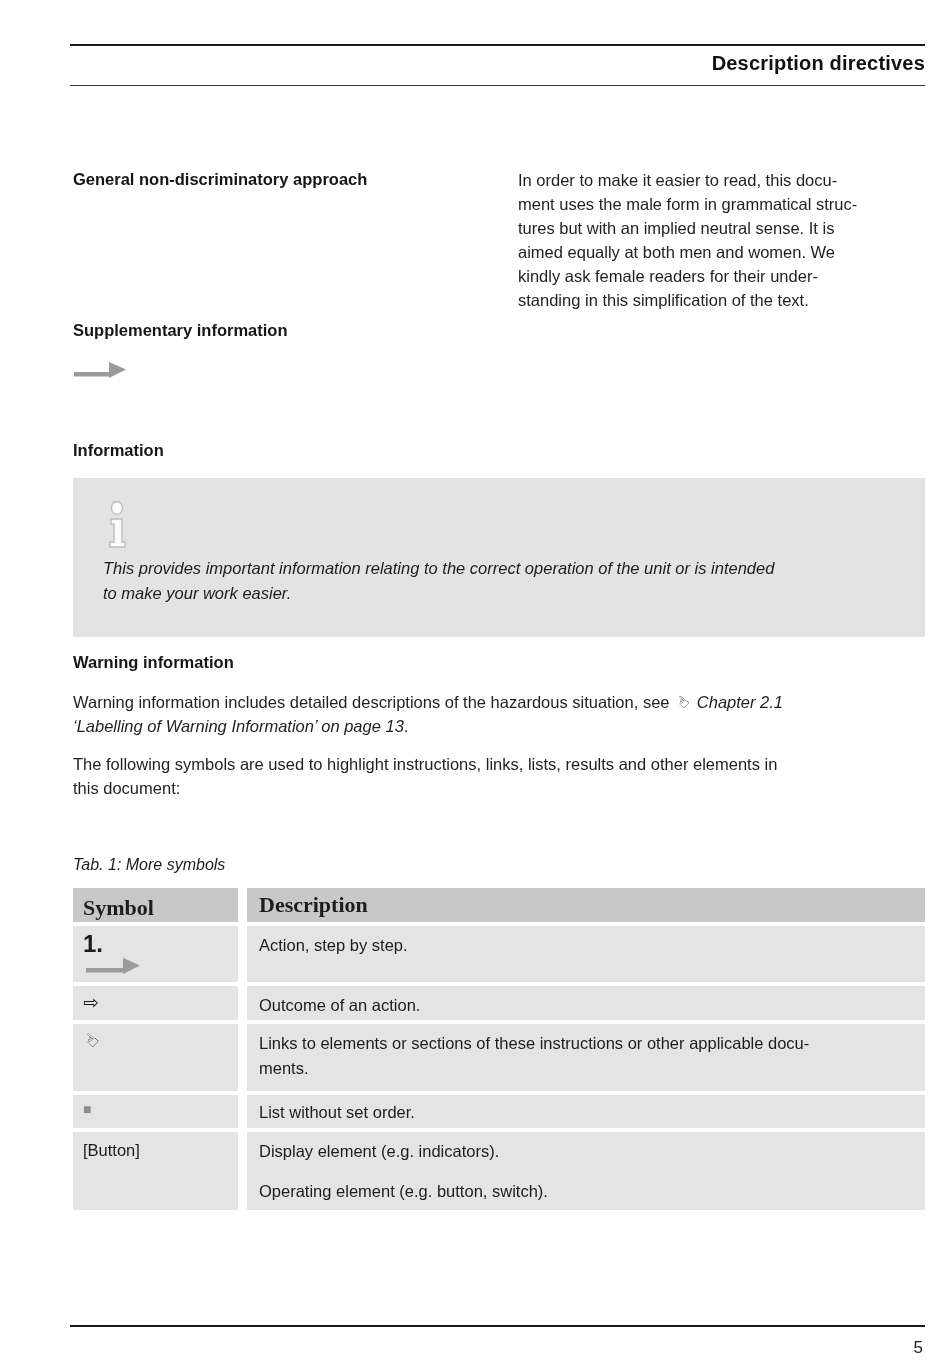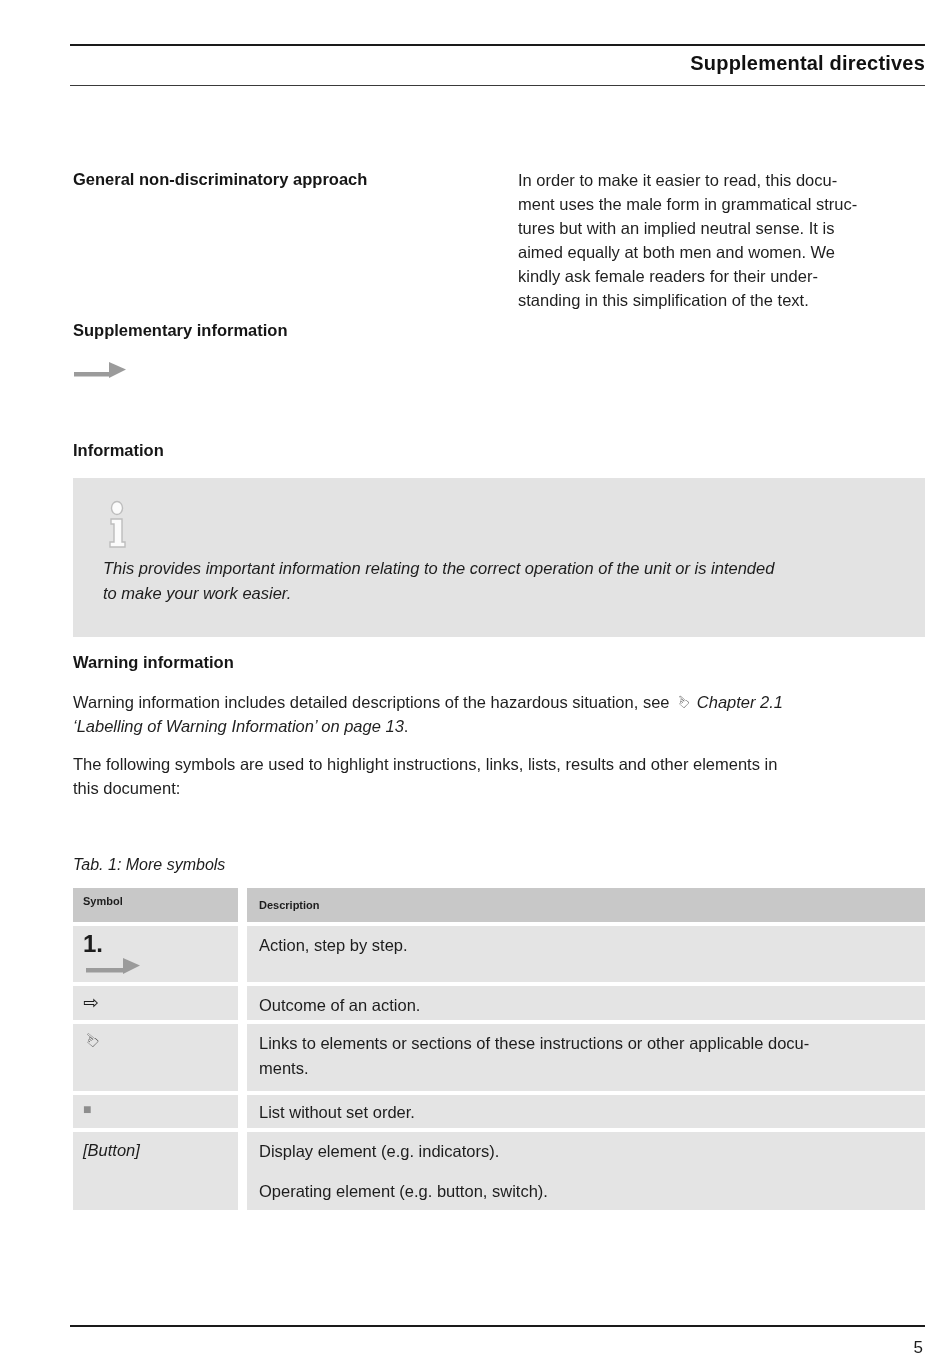--- a/index.html
+++ b/index.html
@@ -66,54 +66,54 @@
   .sym-table { left: 73px; top: 888px; width: 852px; }
   .t-row { display: flex; margin-bottom: 4px; }
   .t-sym {
     width: 165px; flex: 0 0 165px; margin-right: 9px;
     background: #e4e4e4; padding: 7px 8px 6px 10px;
   }
   .t-desc {
     flex: 1; background: #e4e4e4; padding: 7px 10px 13px 12px;
     font-size: 16.5px; line-height: 25px;
   }
-  .t-head .t-sym, .t-head .t-desc { background: #c8c8c8; font-weight: bold; font-size: 11px; }
+  .t-head .t-sym, .t-head .t-desc { background: #c8c8c8; font-weight: bold; font-size: 22px; font-family: Liberation Serif, serif; }
   .h-34 .t-sym, .h-34 .t-desc { height: 34px; }
   .h-56 .t-sym, .h-56 .t-desc { height: 56px; }
   .h-67 .t-sym, .h-67 .t-desc { height: 67px; }
   .h-33 .t-sym, .h-33 .t-desc { height: 33px; padding-top: 5px; }
   .h-78 .t-sym, .h-78 .t-desc { height: 78px; }
 
   .step-sym { position: relative; }
   .step-num { position: absolute; left: 10px; top: 4px; font-size: 24px; font-weight: bold; }
   .step-arrow-tbl { position: absolute; left: 12px; top: 30px; }
 
   .outcome-glyph { font-size: 19px; line-height: 19px; font-family: "DejaVu Sans", sans-serif; }
   .hand-glyph {
     display: inline-block; transform: rotate(40deg);
     font-family: "DejaVu Sans", sans-serif; font-size: 18px; line-height: 18px;
   }
   .square-glyph { font-size: 14px; color: #8d8d8d; line-height: 18px; }
-  .button-sym { font-size: 16.5px; font-style: italic; padding-top: 2px; display: inline-block; }
+  .button-sym { font-size: 16.5px; padding-top: 2px; display: inline-block; }
   .desc-para2 { display: block; margin-top: 15px; }
 
   
   .footer-rule { left: 70px; top: 1325px; width: 855px; height: 2px; }
   .logo { left: 72px; top: 1337px; font-size: 23px; font-weight: bold; letter-spacing: -0.8px; color: #111; margin-top: 34px; }
   .logo .o-gray { color: #9a9a9a; }
   .logo sup { font-size: 11px; position: relative; top: -2px; letter-spacing: 0; }
   .page-num { right: 27px; top: 1338px; font-size: 17px; }
 </style>
 </head>
 <body>
 
 <div class="page">
 
   <div class="abs rule" style="left:70px; top:44px; width:855px; height:2px;"></div>
-  <div class="abs doc-title">Supplemental directives</div>
+  <div class="abs doc-title">Description directives</div>
   <div class="abs rule-thin" style="left:70px; top:85px; width:855px; height:1px;"></div>
 
   <div class="abs heading" style="left:73px; top:170px;">General non-discriminatory approach</div>
   <div class="abs col-right body-text preline" style="top:168px;">In order to make it easier to read, this docu-
 ment uses the male form in grammatical struc-
 tures but with an implied neutral sense. It is
 aimed equally at both men and women. We
 kindly ask female readers for their under-
 standing in this simplification of the text.</div>
 

